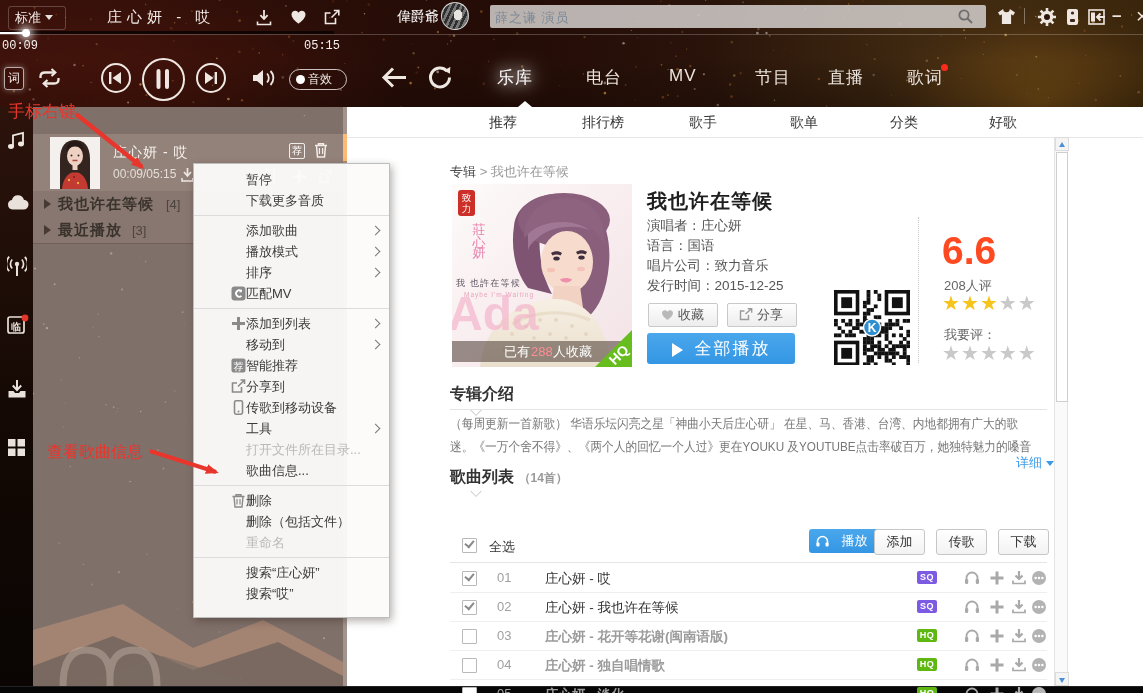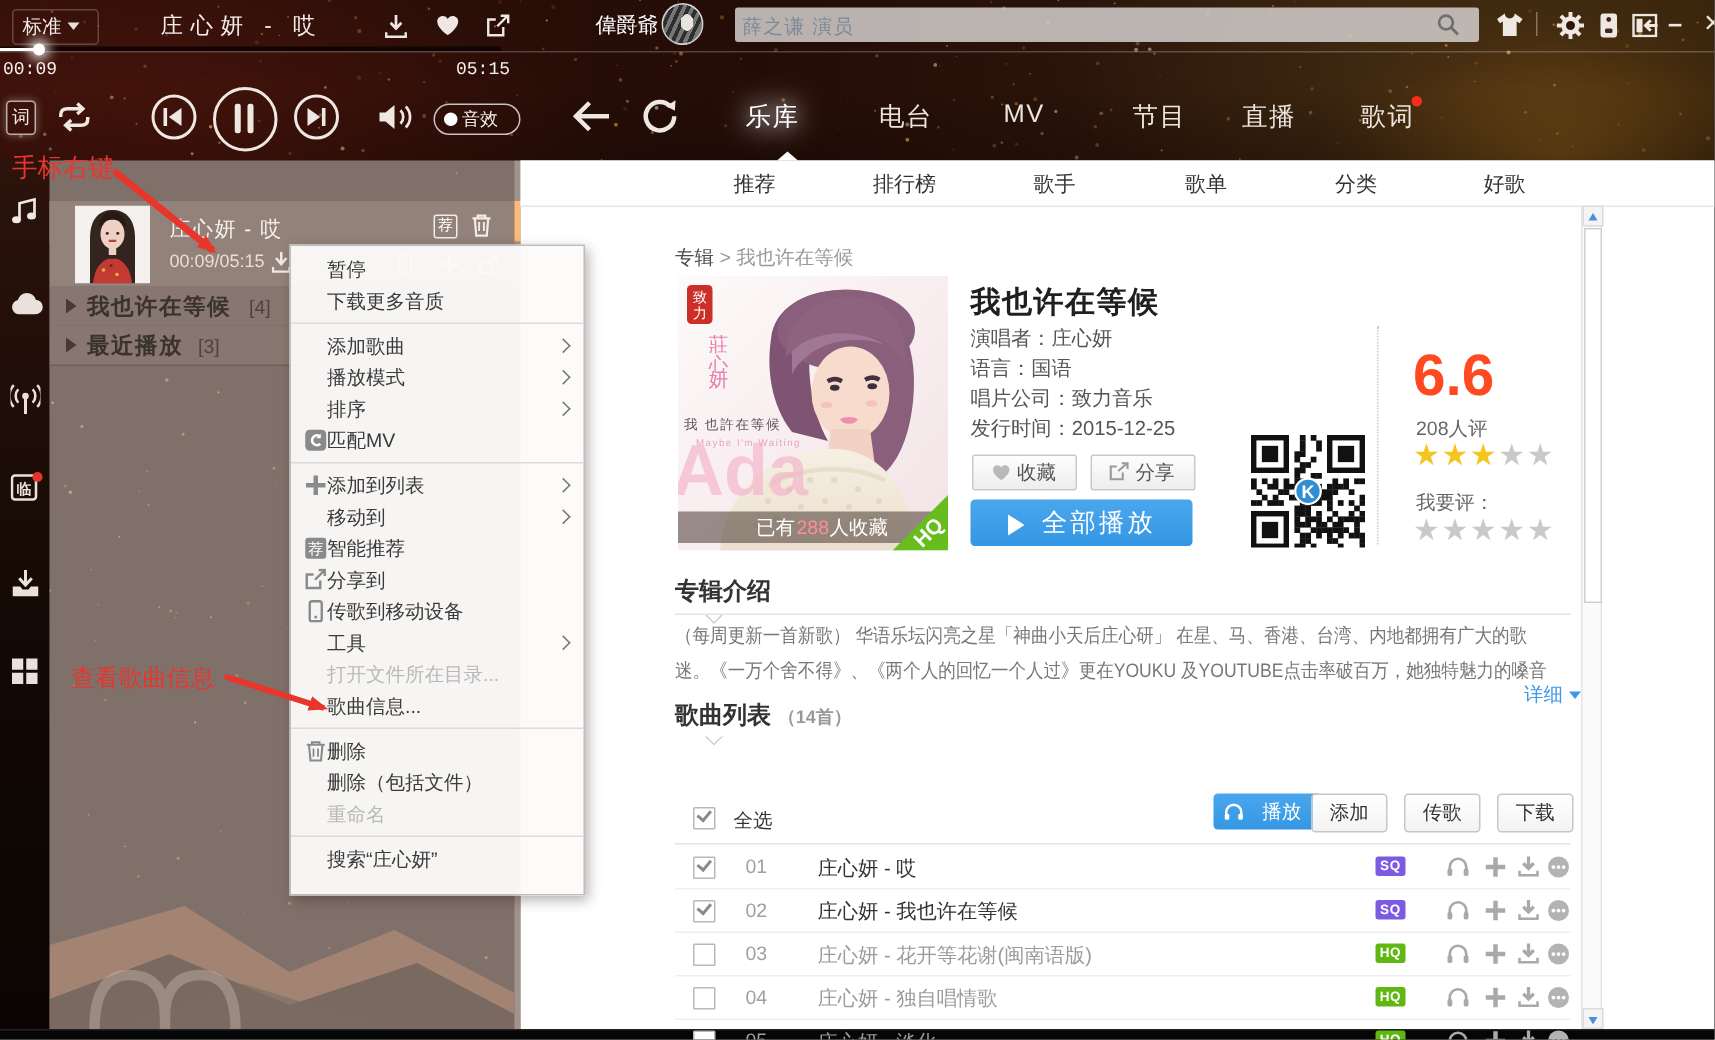--- a/index.html
+++ b/index.html
@@ -113,35 +113,35 @@
   .cb.on::after{content:"";position:absolute;left:2px;top:1px;width:7px;height:4px;
     border-left:2px solid #8a8a8a;border-bottom:2px solid #8a8a8a;transform:rotate(-50deg);}
   .selall{position:absolute;left:142px;top:431px;font-size:13px;color:#333;}
   .btn-blue{position:absolute;left:462px;top:422px;width:72px;height:24px;background:linear-gradient(#4aa7ec,#3496e4);
     border-radius:3px;color:#fff;font-size:13px;text-align:center;line-height:24px;}
   .btn-w{position:absolute;top:422px;width:49px;height:24px;background:linear-gradient(#fff,#f3f3f3);
     border:1px solid #c6c6c6;border-radius:3px;color:#333;font-size:13px;text-align:center;line-height:24px;}
   .songrow{position:absolute;left:103px;width:597px;height:29px;border-bottom:1px solid #efefef;}
   .songrow .no{position:absolute;left:47px;top:7px;font-size:13px;color:#a0a0a0;}
   .songrow .ttl{position:absolute;left:95px;top:7px;font-size:13.5px;color:#333;}
-  .songrow.dim .ttl{color:#9b9b9b;}
+  .songrow.dim .ttl{color:#9b9b9b;font-weight:bold;}
   .qbadge{position:absolute;left:467px;top:8px;width:20px;height:13px;border-radius:2px;color:#fff;
     font-size:9px;font-weight:bold;text-align:center;line-height:13px;letter-spacing:.5px;}
   .qbadge.SQ{background:#7d5ae2;}
   .qbadge.HQ{background:#5fb811;}
   
   .vscroll{position:absolute;left:707px;top:30px;width:14px;height:549px;background:#fafafa;
     border-left:1px solid #e4e4e4;border-right:1px solid #e4e4e4;box-sizing:border-box;}
   .vs-btn{position:absolute;left:0;width:14px;height:14px;background:#f4f4f4;border:1px solid #dcdcdc;box-sizing:border-box;}
   .vs-btn .t{position:absolute;left:3px;width:0;height:0;border-left:3px solid transparent;border-right:3px solid transparent;}
   .vs-thumb{position:absolute;left:1px;top:15px;width:12px;height:250px;background:#fff;border:1px solid #cfcfcf;box-sizing:border-box;}
   
   #ctxmenu{position:absolute;left:193px;top:163px;width:197px;background:rgba(252,251,250,.955);
     border:1px solid #bdbdbd;box-shadow:2px 3px 8px rgba(40,25,20,.35);padding:5px 0 13px 0;box-sizing:border-box;}
-  .mi{position:relative;height:21px;line-height:21px;font-size:13px;color:#3a3a3a;padding-left:24px;}
+  .mi{position:relative;height:21px;line-height:21px;font-size:13px;color:#3a3a3a;padding-left:24px;margin-left:28px;}
   .mi.dis{color:#b9b9b9;}
   .mi .ar{position:absolute;right:10px;top:4px;width:6px;height:6px;border-top:1px solid #777;
     border-right:1px solid #777;transform:rotate(45deg);margin-top:3px;}
   .mi .ic{position:absolute;left:9px;top:3px;width:15px;height:15px;}
   .msep{height:1px;background:#dcdcdc;margin:4px 0;}
   
   #annot{position:absolute;left:0;top:0;pointer-events:none;}
   .np-hover-ico{position:absolute;opacity:.95;}
 </style>
 </head>
@@ -1091,20 +1091,21 @@
     <svg class="ic" viewBox="0 0 15 15">
           <path d="M1.5 3.5h12M5 3.5V1.8h5v1.7" stroke="#8a8a8a" stroke-width="1.4" fill="none"></path>
           <path d="M3 3.5l1 10.5h7l1-10.5" stroke="#8a8a8a" stroke-width="1.4" fill="none"></path>
           <path d="M6 6v5.5M9 6v5.5" stroke="#8a8a8a" stroke-width="1.2"></path>
         </svg>
     <span>删除</span></div>
   <div class="mi"><span>删除（包括文件）</span></div>
   <div class="mi dis"><span>重命名</span></div>
   <div class="msep"></div>
   <div class="mi"><span>搜索“庄心妍”</span></div>
+  <div class="mi"><span>搜索“哎”</span></div>
 </div>
 
 <svg id="annot" width="1143" height="693" viewBox="0 0 1143 693">
   <defs>
     <marker id="ah" markerWidth="14" markerHeight="12" refX="10" refY="5.5" orient="auto" markerUnits="userSpaceOnUse">
       <polygon points="0,0.5 13,5.5 0,10.5" fill="#e8362d"></polygon>
     </marker>
   </defs>
   <text x="8" y="117" font-size="17" fill="#e8362d">手标右键</text>
   <line x1="76" y1="114" x2="142" y2="167" stroke="#e8362d" stroke-width="4.5" marker-end="url(#ah)"></line>

